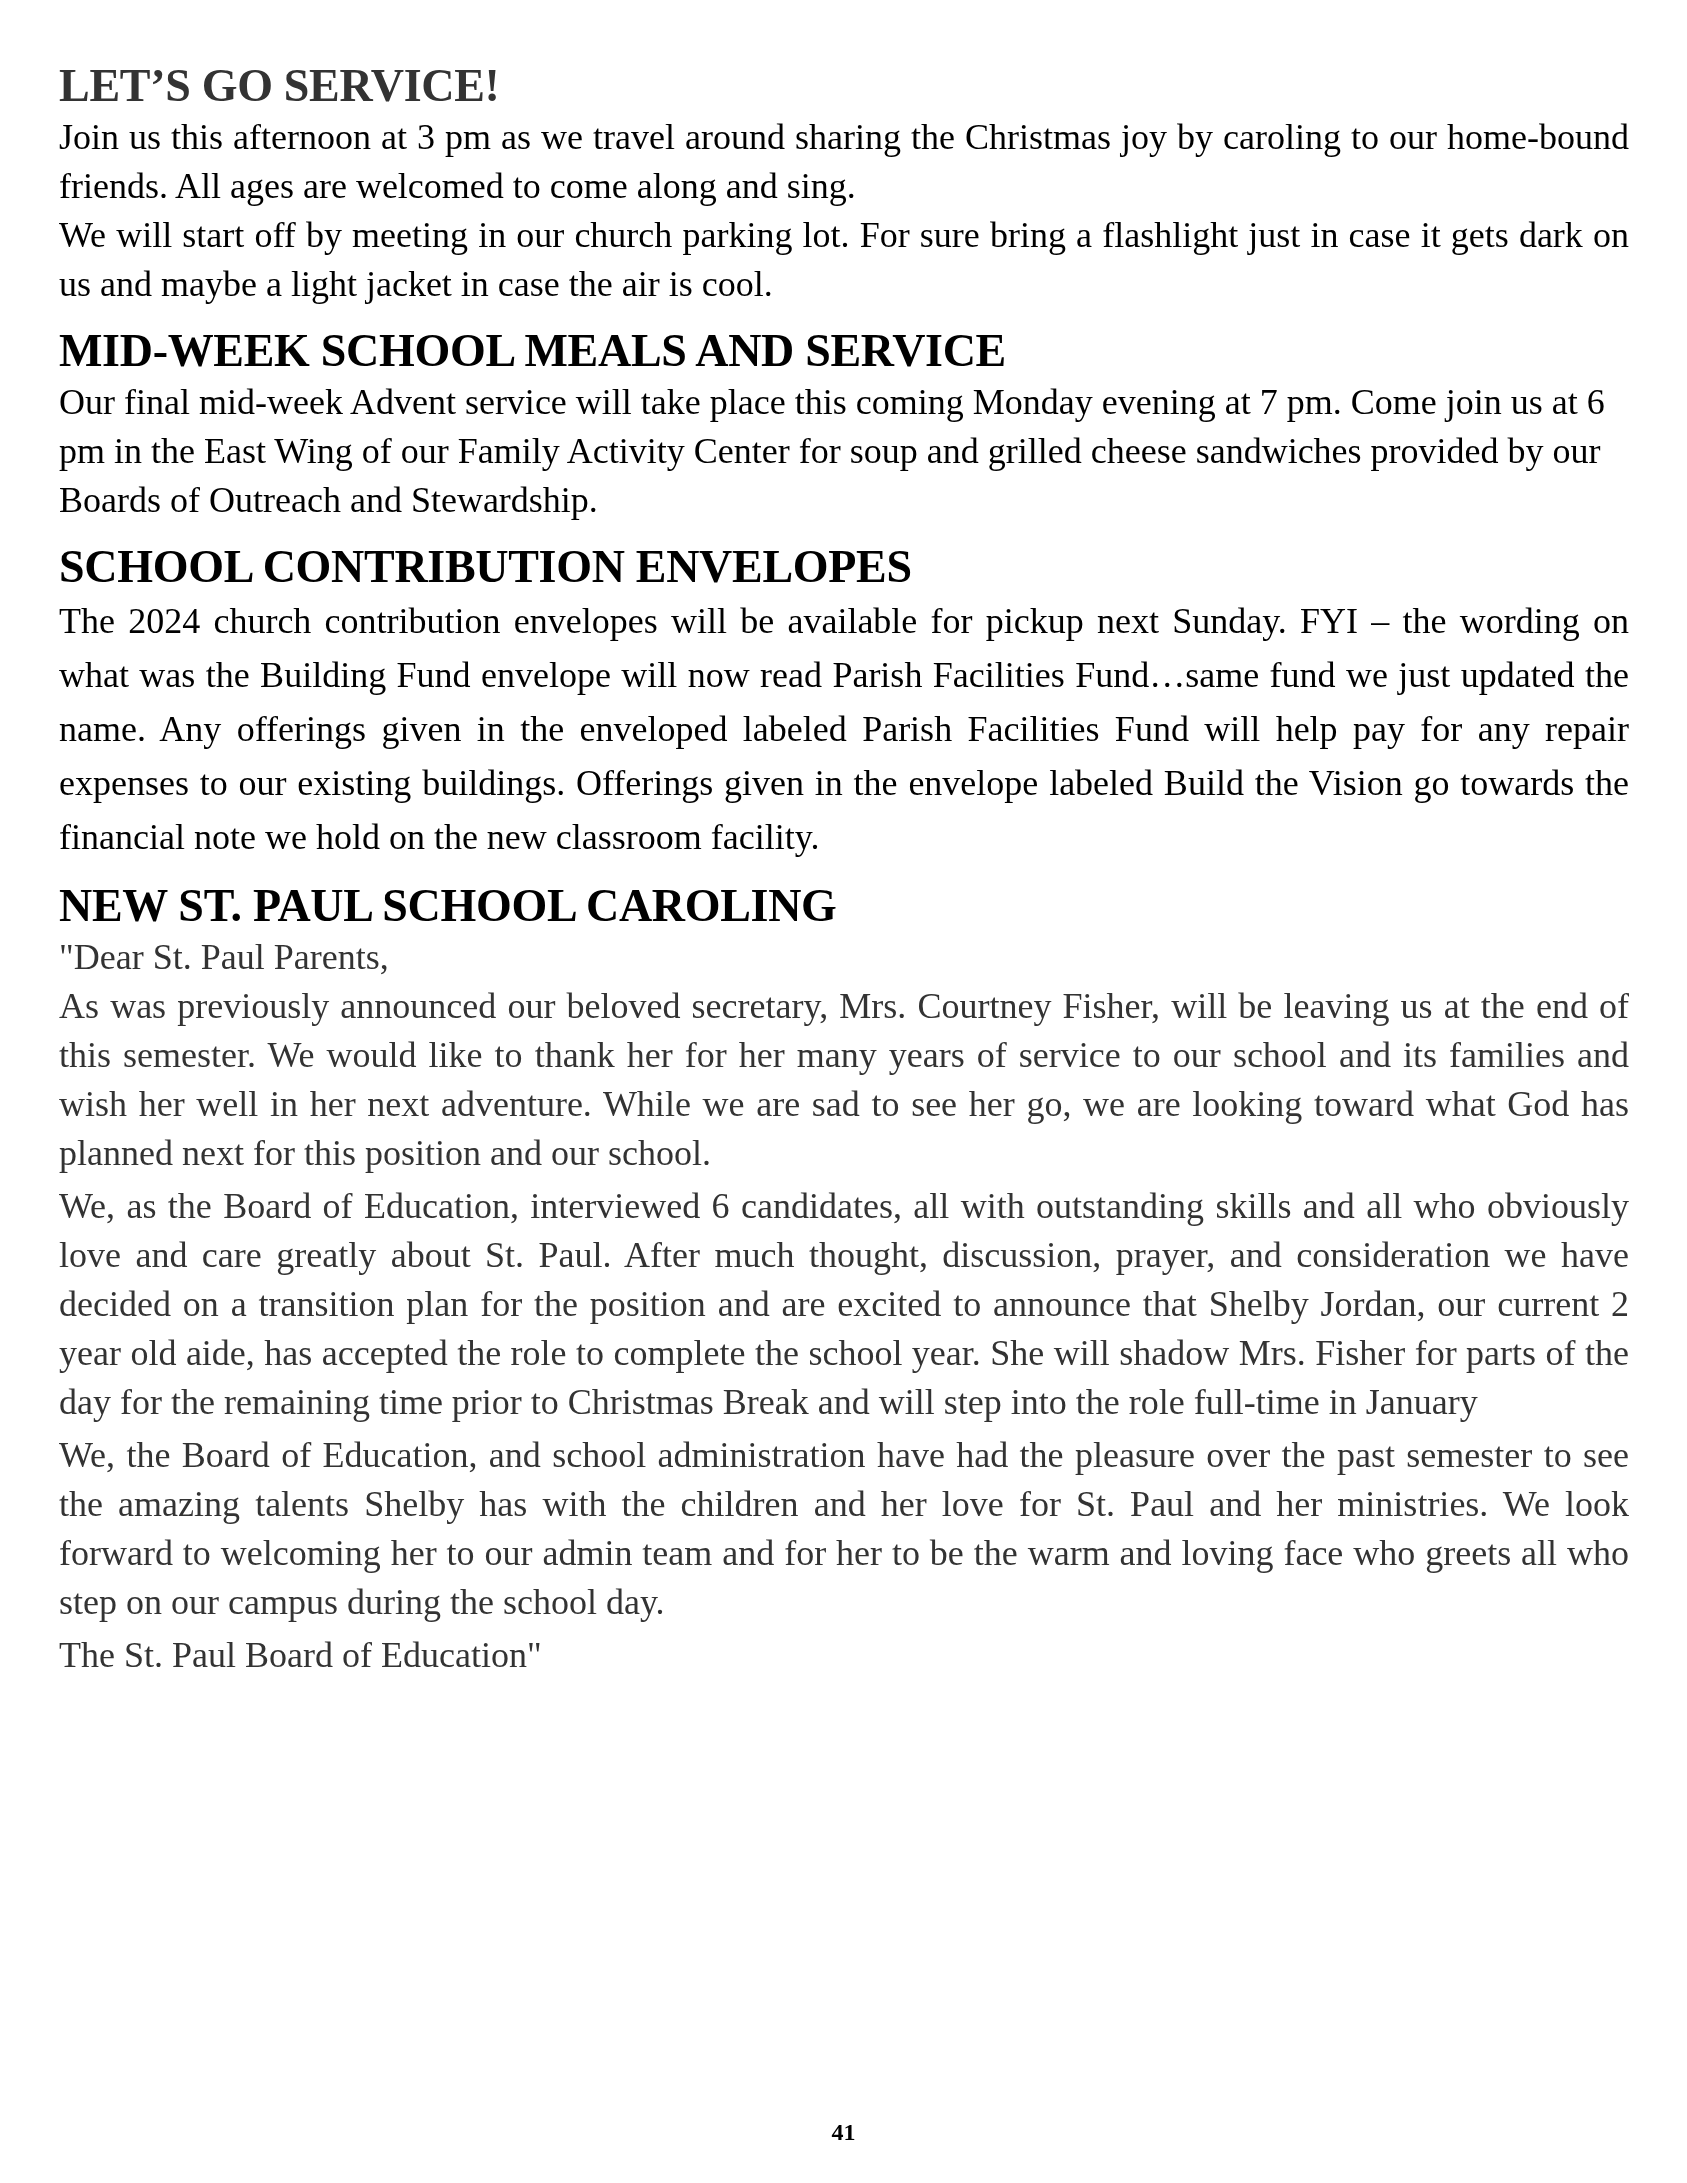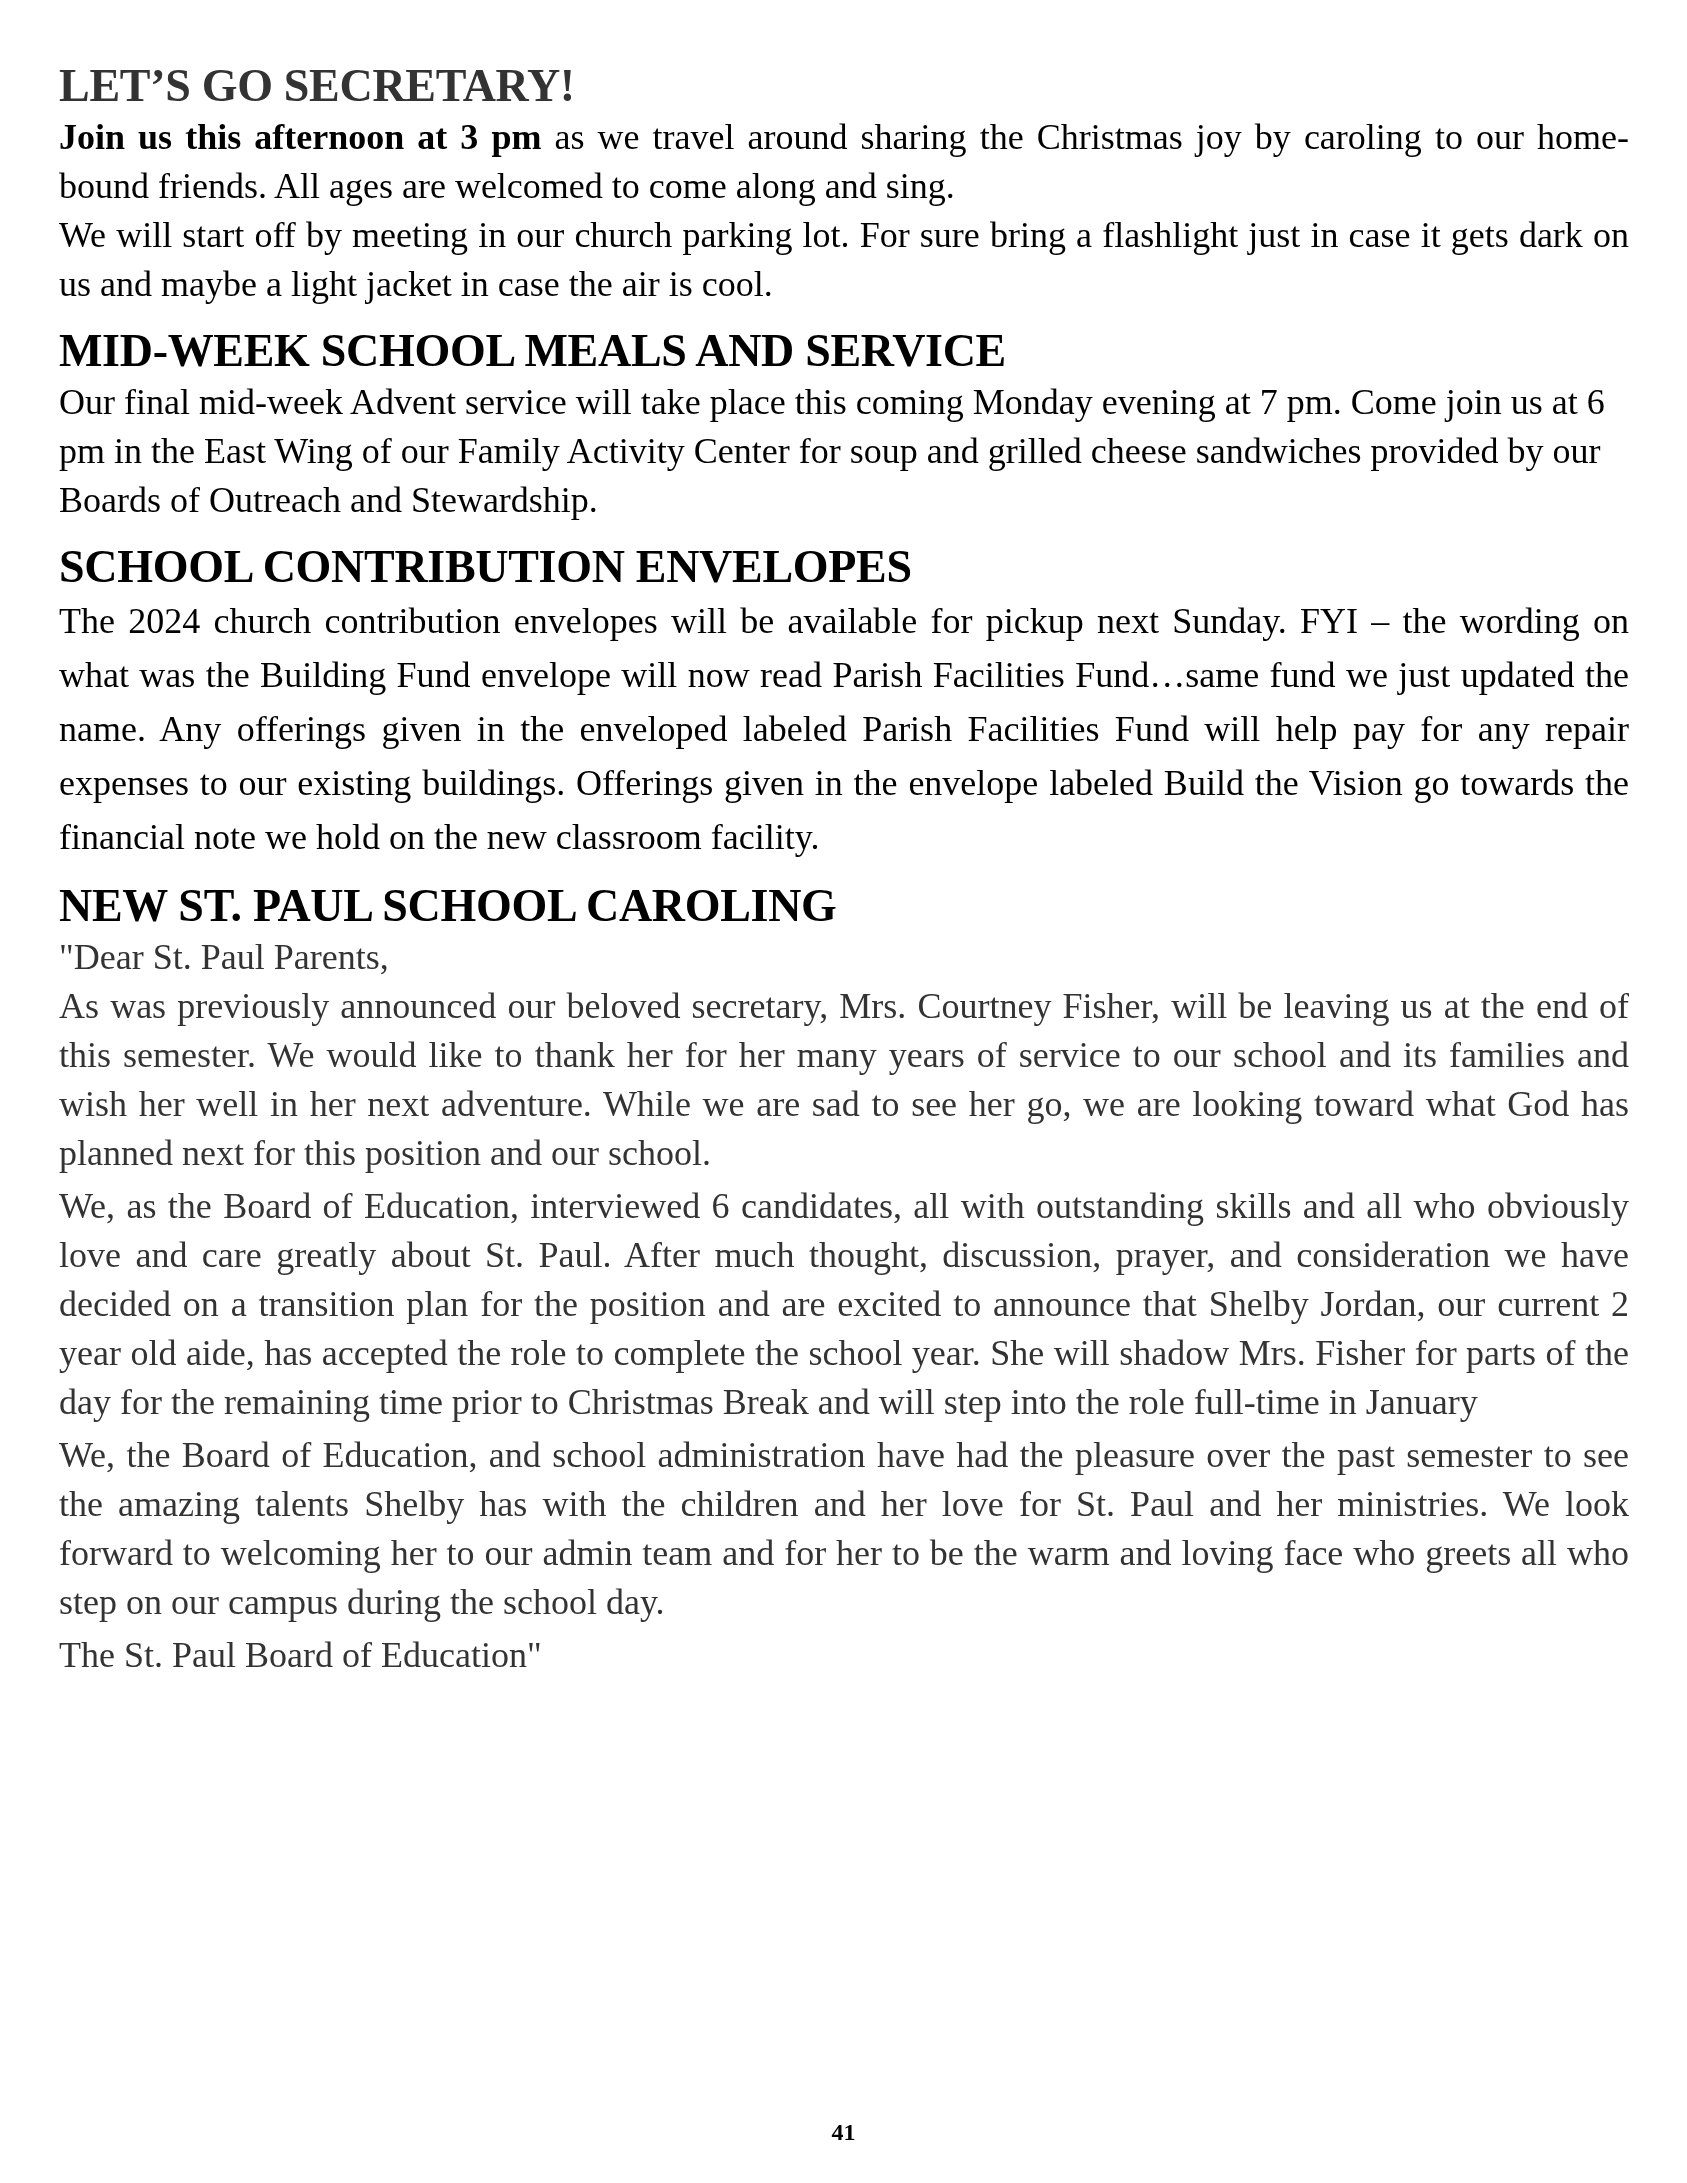--- a/index.html
+++ b/index.html
@@ -37,21 +37,21 @@
       margin: 0;
       font-size: 36px;
       line-height: 49px;
       color: #000;
     }
     .para.justify {
       text-align: justify;
       text-align-last: left;
     }
     .para b {
-      font-weight: bold;
+      font-weight: normal;
     }
     .section {
       margin-bottom: 15px;
     }
     .letter .para {
       color: #333333;
     }
     .letter .gap {
       margin-top: 4px;
     }
@@ -66,21 +66,21 @@
       font-size: 24px;
       color: #000;
     }
   </style>
 </head>
 <body>
 
 <div class="page">
 
   <section class="section">
-    <h2 class="section-title muted">LET’S GO SECRETARY!</h2>
+    <h2 class="section-title muted">LET’S GO SERVICE!</h2>
     <p class="para justify"><b>Join us this afternoon at 3 pm</b><span> as we travel around sharing the Christmas joy by caroling to our home-bound friends. All ages are welcomed to come along and sing.</span></p>
     <p class="para justify">We will start off by meeting in our church parking lot. For sure bring a flashlight just in case it gets dark on us and maybe a light jacket in case the air is cool.</p>
   </section>
 
   <section class="section">
     <h2 class="section-title">MID-WEEK SCHOOL MEALS AND SERVICE</h2>
     <p class="para">Our final mid-week Advent service will take place this coming Monday evening at 7 pm. Come join us at 6 pm in the East Wing of our Family Activity Center for soup and grilled cheese sandwiches provided by our Boards of Outreach and Stewardship.</p>
   </section>
 
   <section class="section">

